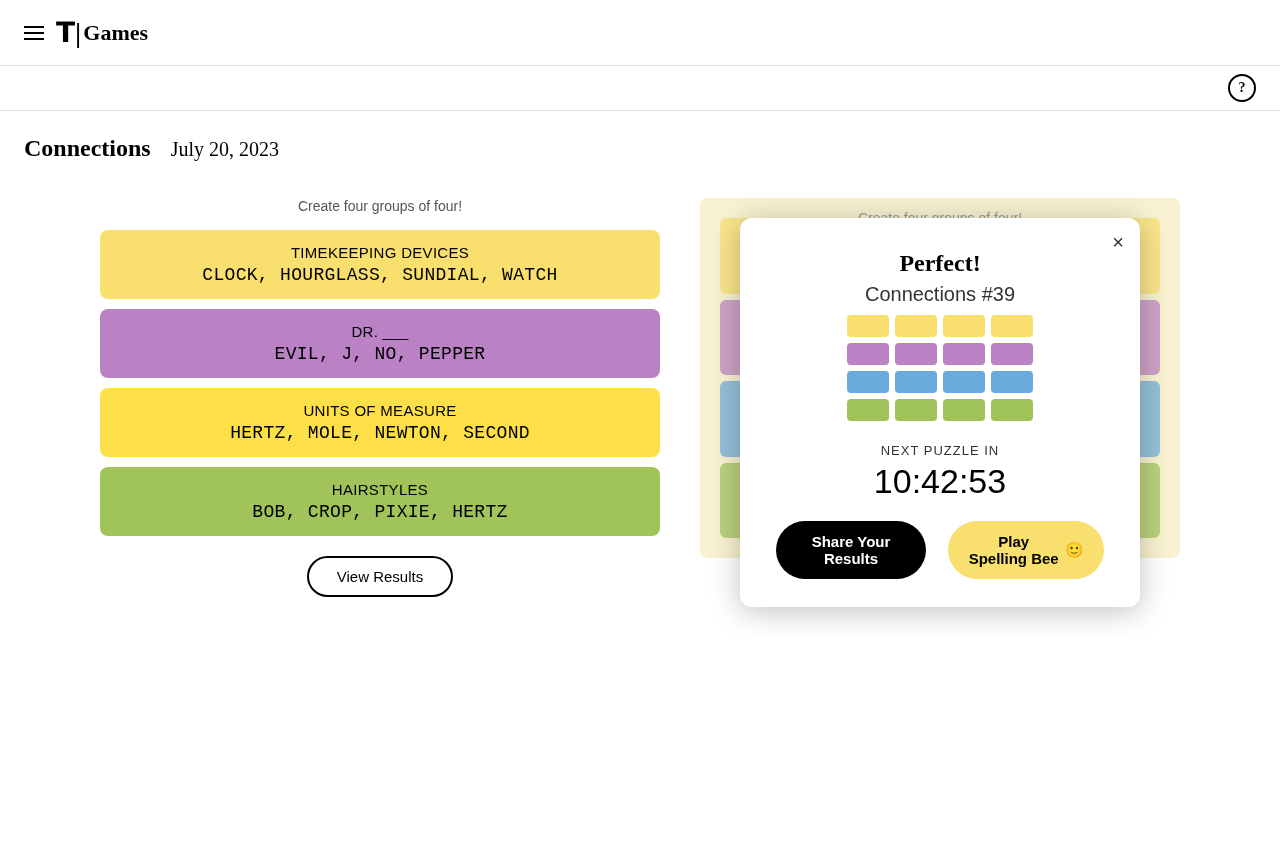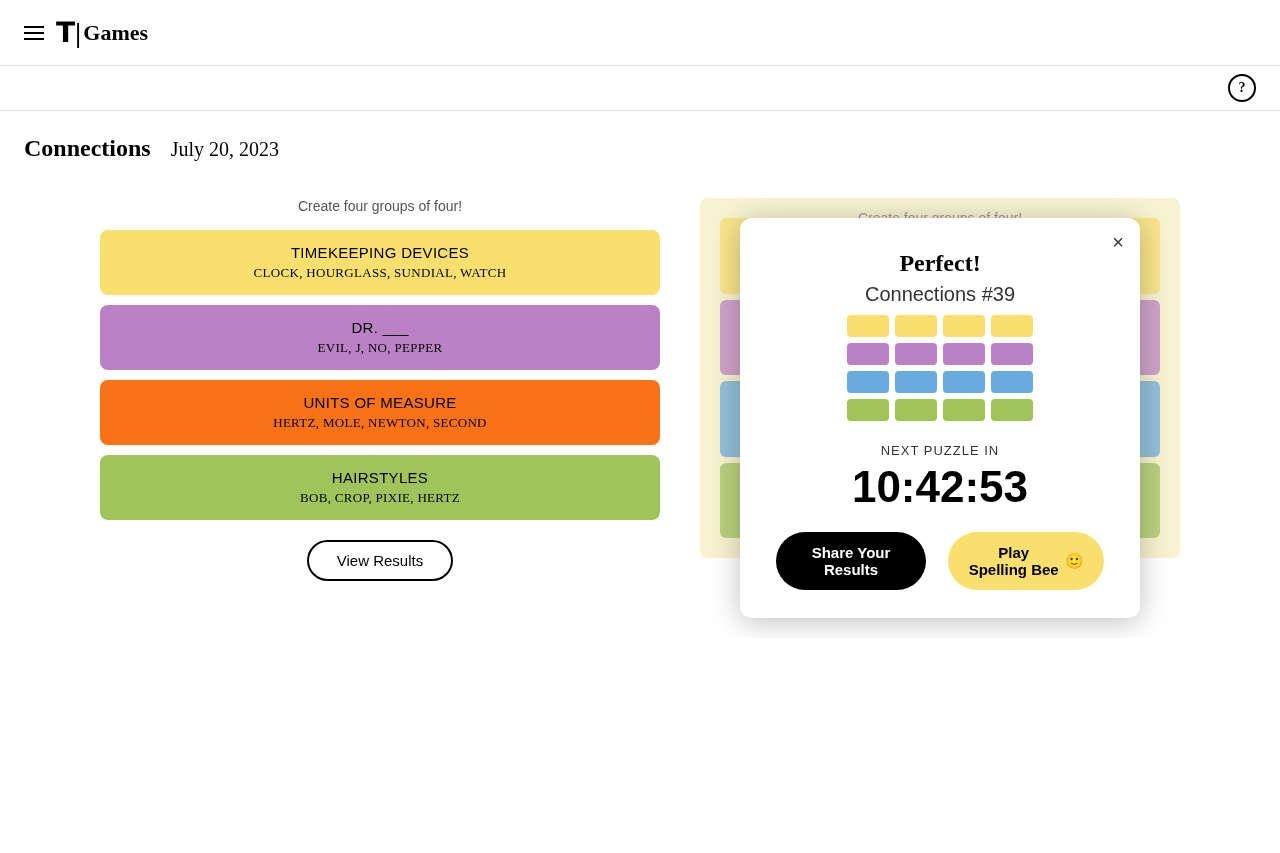--- a/index.html
+++ b/index.html
@@ -95,27 +95,27 @@
       text-align: center;
     }
     .category-title {
       font-size: 15px;
       font-weight: 400;
       font-family: Arial, sans-serif;
       letter-spacing: 0.3px;
       margin-bottom: 4px;
     }
     .category-items {
-      font-size: 13px;
-      font-family: Liberation Serif, serif;
+      font-size: 18px;
+      font-family: Liberation Mono, monospace;
       letter-spacing: 0.3px;
     }
     .card-yellow { background: #f9df6d; }
     .card-purple { background: #ba81c5; }
-    .card-blue { background: #f97316; }
+    .card-blue { background: #fde047; }
     .card-green { background: #a0c35a; }
 
     .view-results-btn {
       display: block;
       margin: 20px auto 0;
       padding: 10px 28px;
       border-radius: 30px;
       border: 2px solid #000;
       background: #fff;
       font-size: 15px;
@@ -225,22 +225,22 @@
       text-align: center;
       font-size: 13px;
       font-family: Arial, sans-serif;
       letter-spacing: 1px;
       color: #333;
       text-transform: uppercase;
       margin-bottom: 4px;
     }
     .timer {
       text-align: center;
-      font-size: 44px;
-      font-weight: 700;
+      font-size: 34px;
+      font-weight: 400;
       font-family: Arial, sans-serif;
       margin-bottom: 20px;
     }
 
     
     .modal-buttons {
       display: flex;
       gap: 22px;
       justify-content: center;
     }

